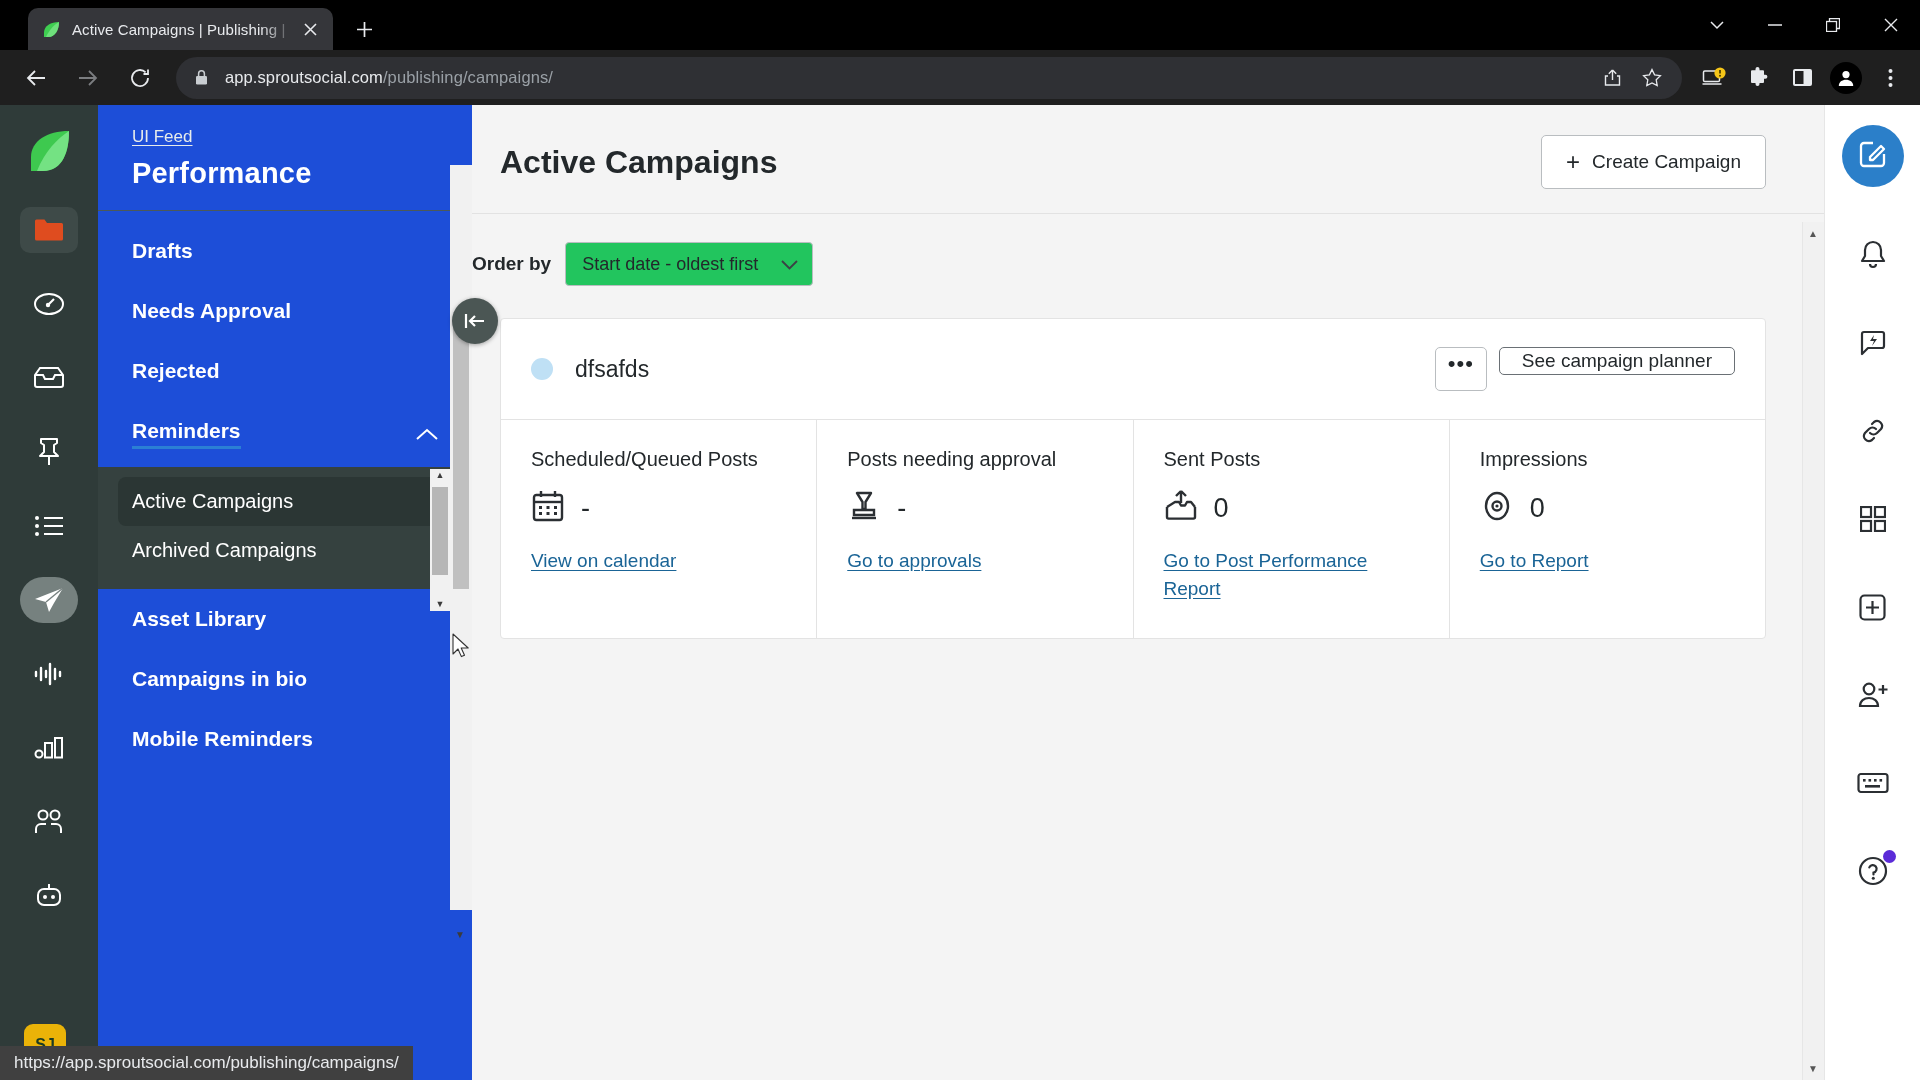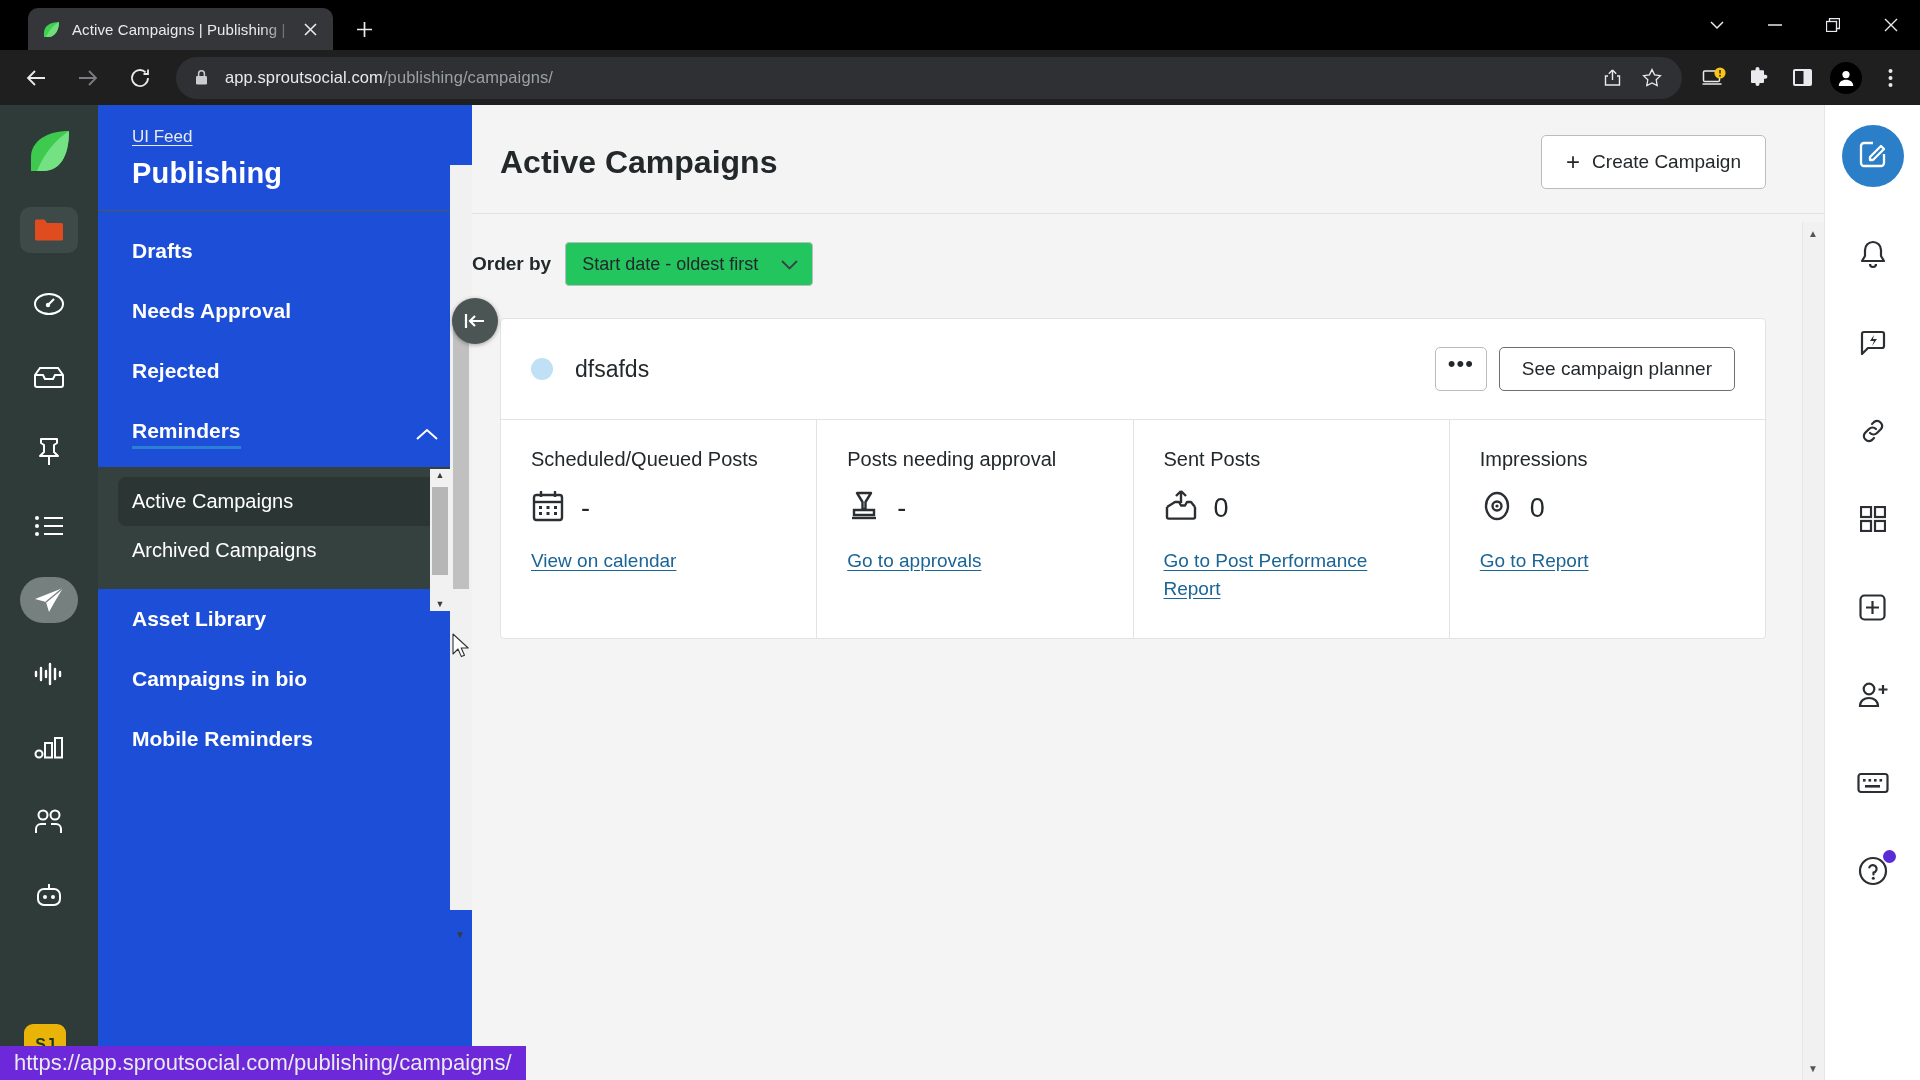--- a/index.html
+++ b/index.html
@@ -210,21 +210,21 @@
   .dot { width: 22px; height: 22px; border-radius: 50%; background: #bfe0f5; margin-right: 22px; }
   .camp-name { font-size: 23px; color: #23282b; }
   .card-actions { margin-left: auto; display: flex; gap: 12px; }
   .dots-btn {
     width: 52px; height: 44px; background: #fff; border: 1px solid #b9bdc0;
     border-radius: 5px; display: flex; align-items: center; justify-content: center;
     font-size: 22px; color: #23282b; letter-spacing: 1px; padding-bottom: 10px;
     font-family: inherit;
   }
   .planner-btn {
-    height: 44px; background: #fff; border: 1px solid #6a7075; border-radius: 5px;
+    height: 28px; background: #fff; border: 1px solid #6a7075; border-radius: 5px;
     padding: 0 22px; font-size: 19px; color: #23282b; font-family: inherit;
   }
   .stats { display: flex; border-top: 1px solid #e3e3e3; }
   .stat {
     flex: 1; padding: 28px 30px 36px 30px; border-right: 1px solid #e3e3e3;
   }
   .stat:last-child { border-right: none; }
   .stat-label { font-size: 20px; color: #23282b; margin-bottom: 16px; }
   .stat-row { display: flex; align-items: center; gap: 16px; margin-bottom: 18px; height: 42px; }
   .stat-val { font-size: 27px; color: #23282b; }
@@ -254,22 +254,22 @@
     width: 62px; height: 62px; display: flex; align-items: center;
     justify-content: center; color: #2b2f33; margin: 13px 0; position: relative;
   }
   .purple-dot {
     position: absolute; top: 8px; right: 8px; width: 13px; height: 13px;
     border-radius: 50%; background: #5b2bd8;
   }
 
   
   .statusbar {
-    position: absolute; left: 0; bottom: 0; height: 34px; background: #6d28d9;
-    color: #e8eaed; font-size: 22px; display: flex; align-items: center;
+    position: absolute; left: 0; bottom: 0; height: 34px; background: #404040;
+    color: #e8eaed; font-size: 17px; display: flex; align-items: center;
     padding: 0 14px; max-width: 640px; z-index: 40;
   }
 
   
   .cursor { position: absolute; left: 452px; top: 528px; z-index: 60; }
 </style>
 </head>
 <body>
 
 <div class="browser">
@@ -470,21 +470,21 @@
             <circle cx="19" cy="15" r="2" fill="#fff"></circle>
             <path d="M15 2v5" stroke="#fff" stroke-width="2"></path>
           </svg>
       </div>
       <div class="rail-avatar">SJ</div>
     </div>
 
     <div class="pubnav">
       <div class="pubnav-head">
         <a class="ui-feed">UI Feed</a>
-        <div class="pub-title">Publishing</div>
+        <div class="pub-title">Performance</div>
       </div>
       <div class="pubnav-sep"></div>
 
       <div class="pubnav-scroll">
         <div class="nav-item">
           <span>Drafts</span>
         </div>
         <div class="nav-item">
           <span>Needs Approval</span>
         </div>

